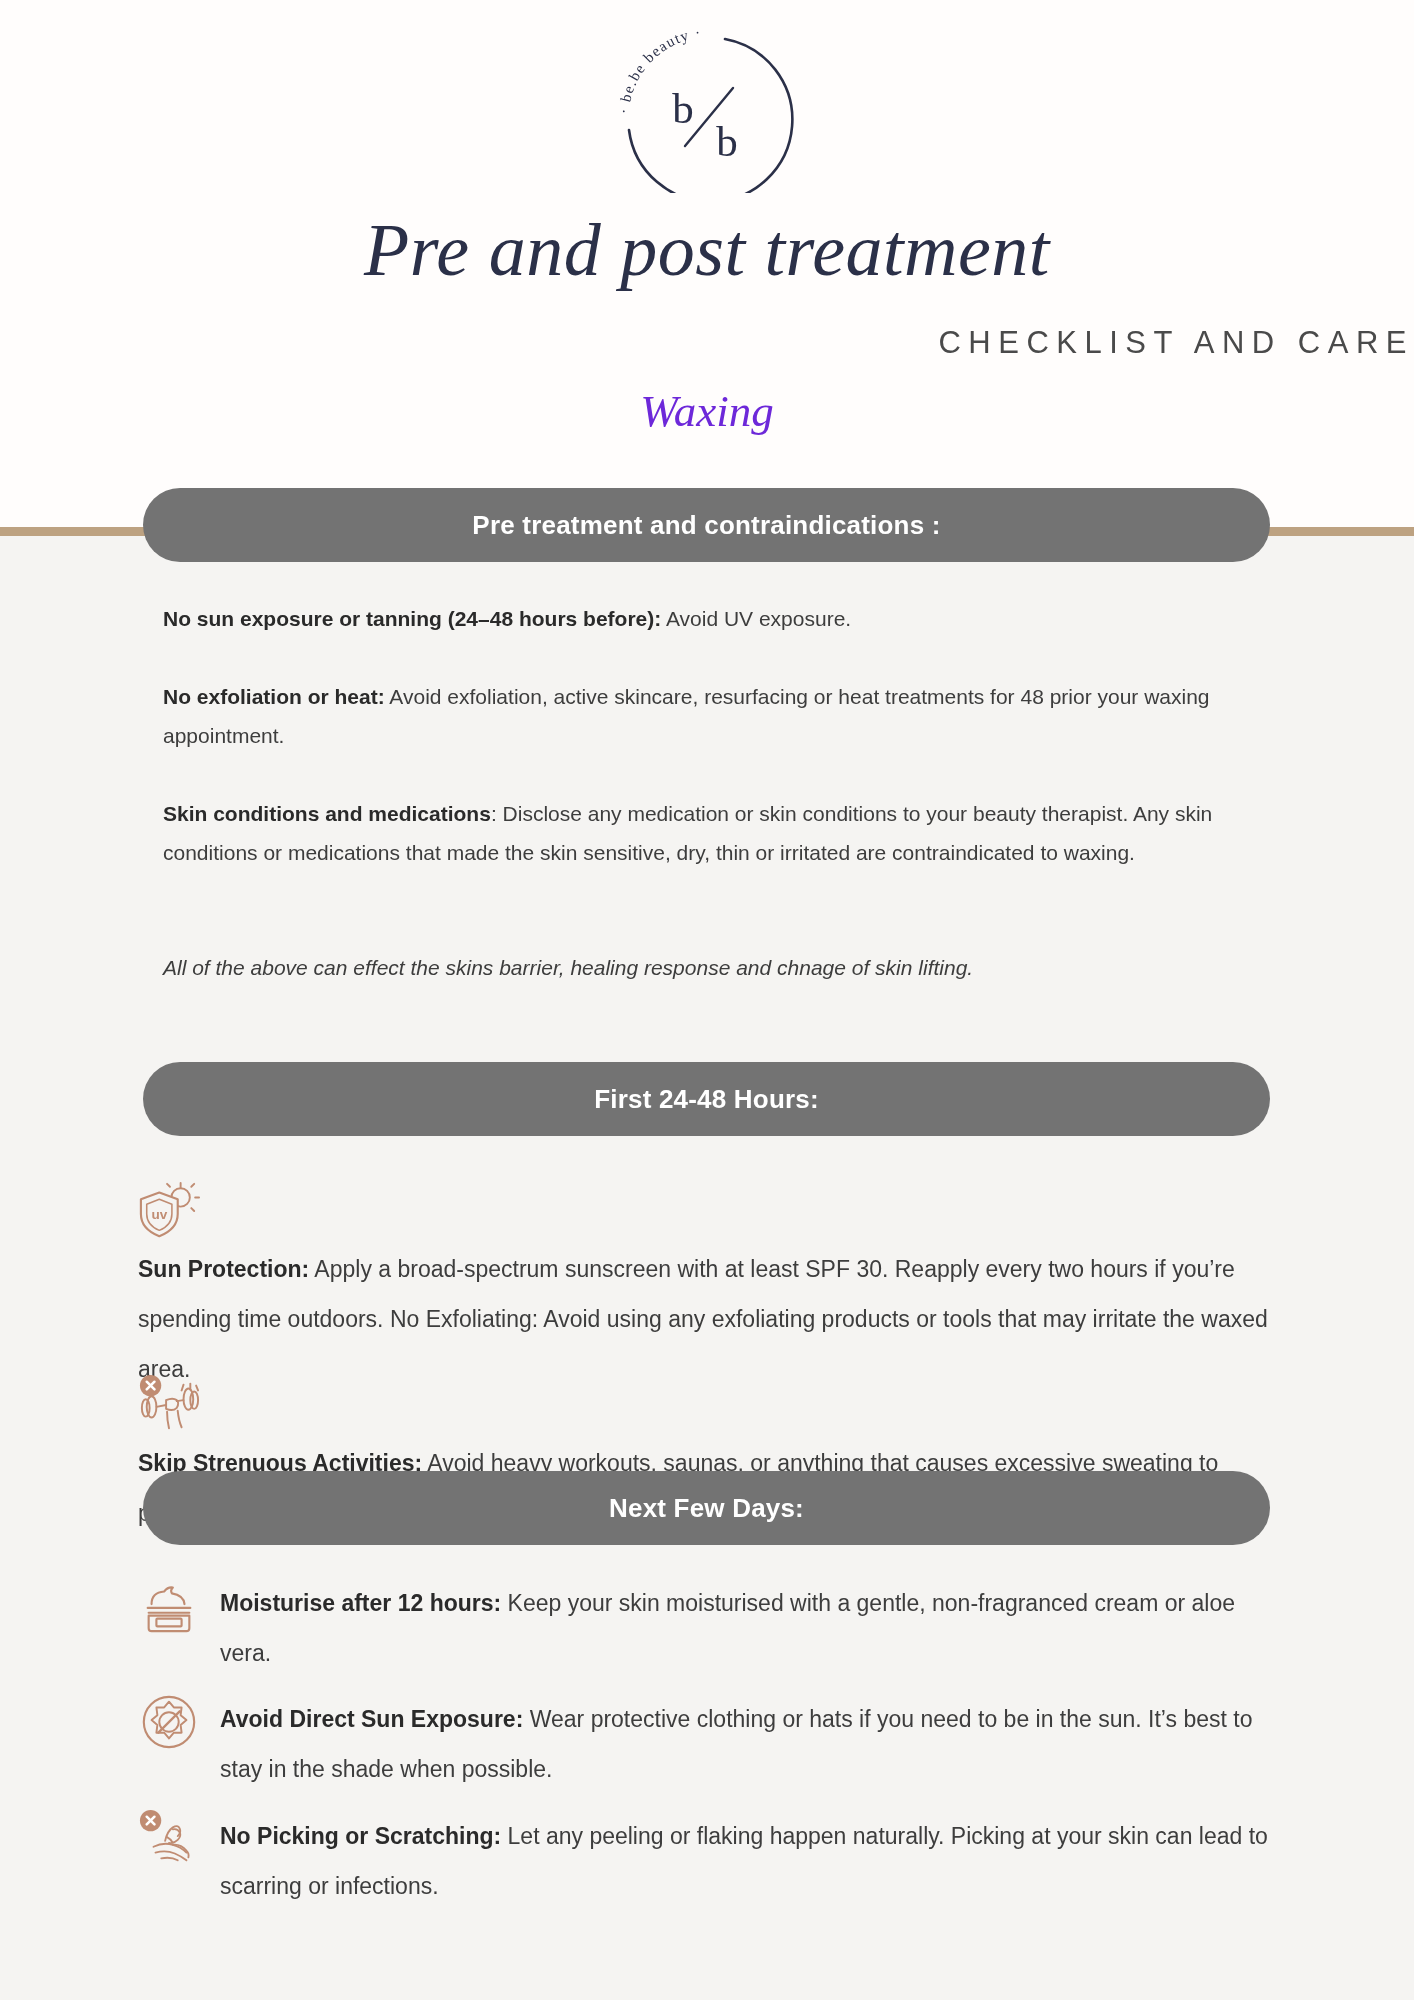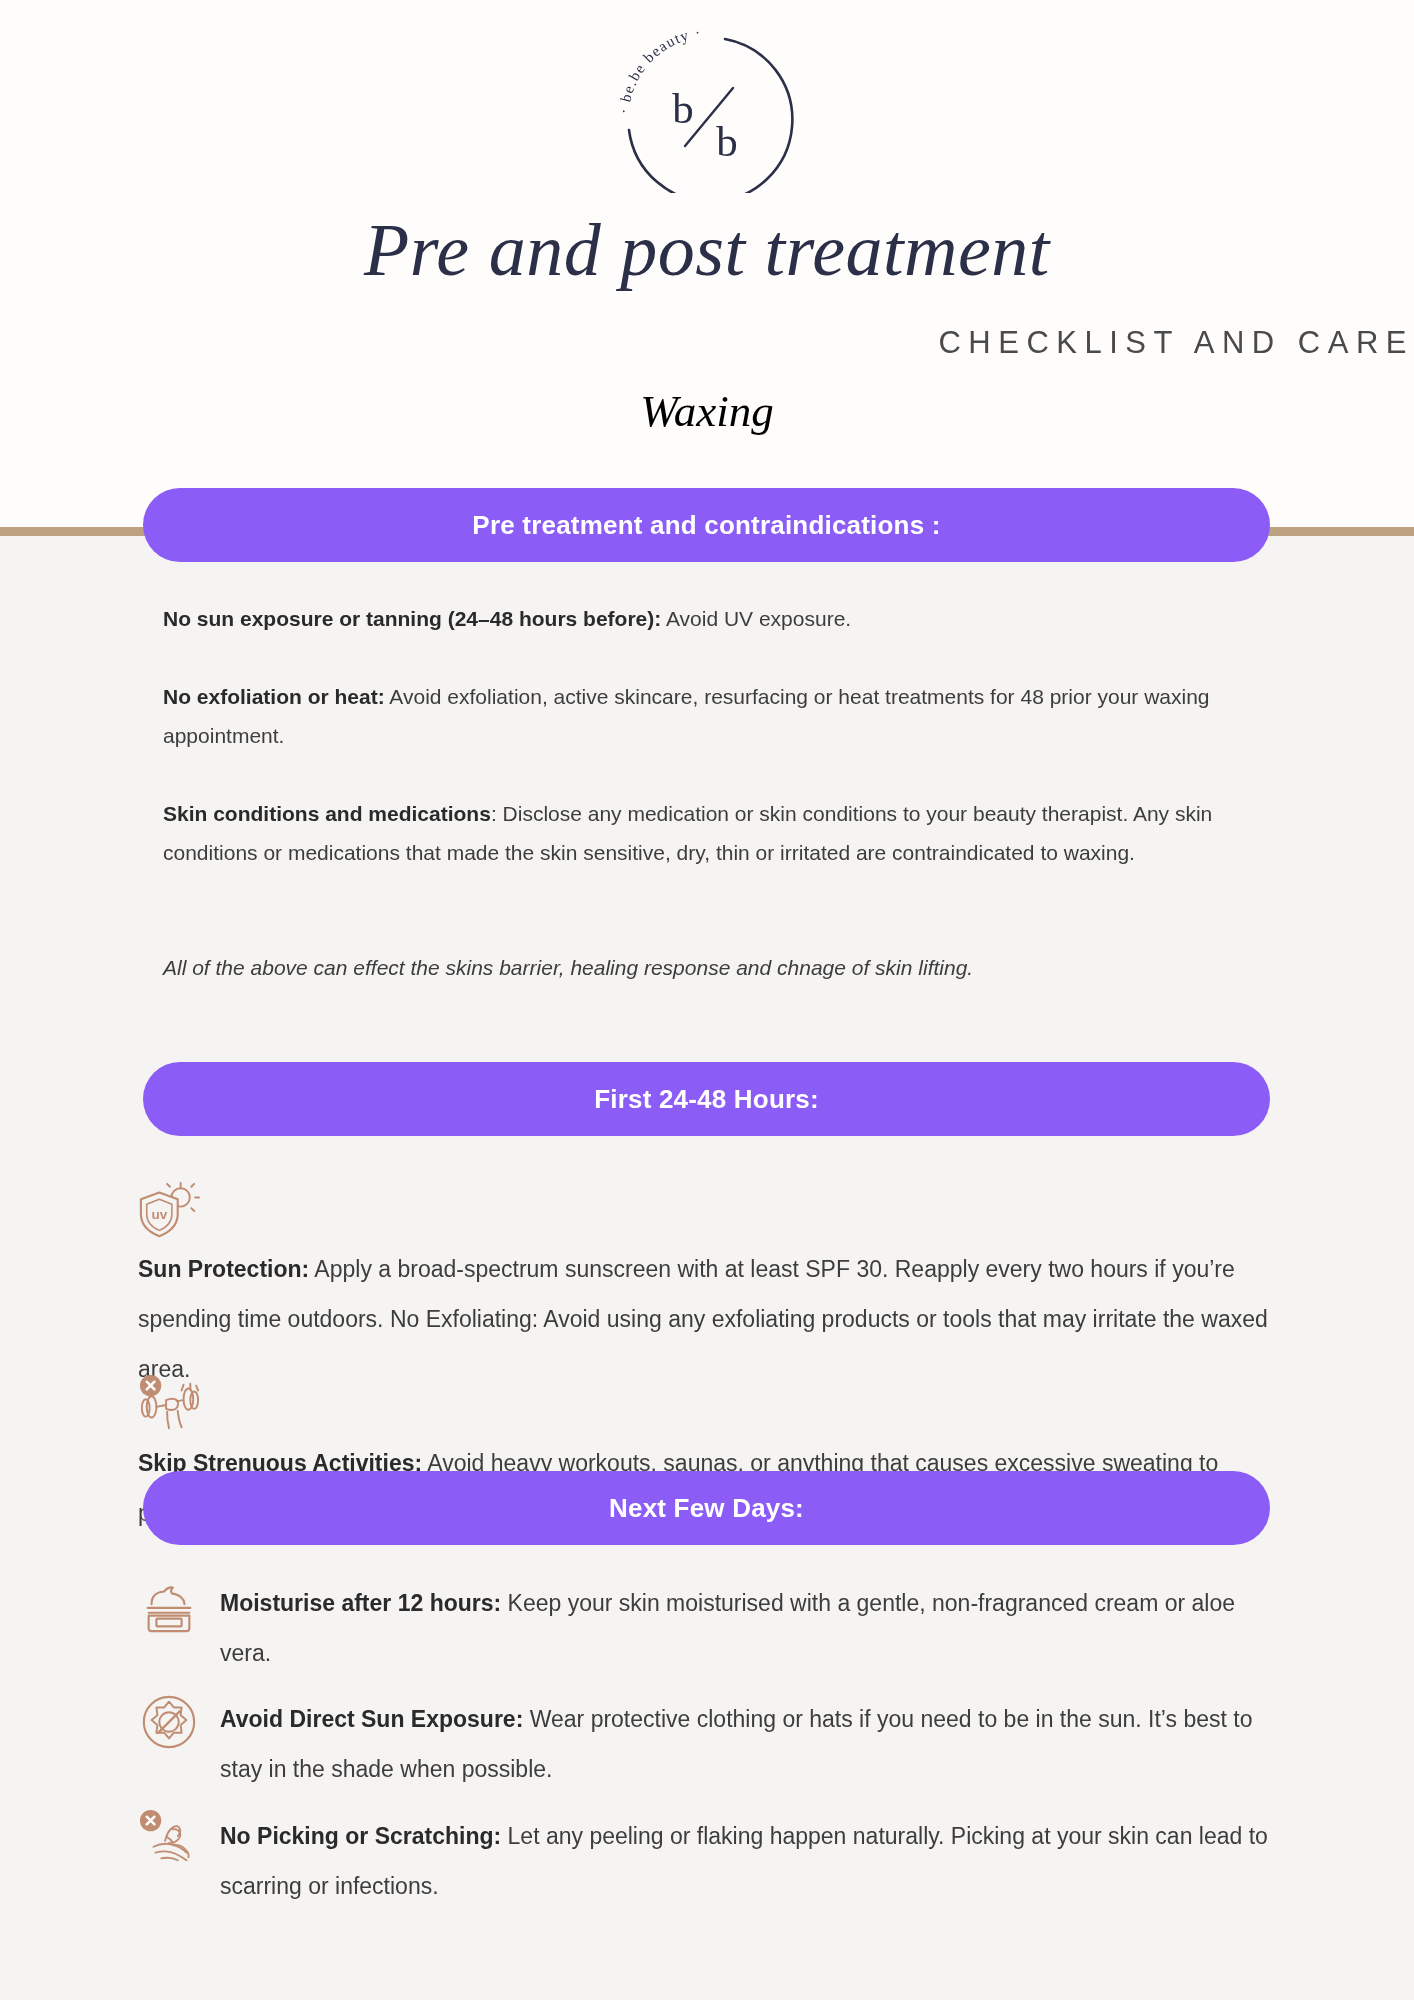--- a/index.html
+++ b/index.html
@@ -76,40 +76,40 @@
     white-space:nowrap;
   }
   .title-service {
     position:absolute;
     top:385px; left:0;
     width:1414px;
     text-align:center;
     font-family:"Liberation Serif", serif;
     font-style:italic;
     font-size:45px;
-    color:#000000;
+    color:#6d28d9;
     white-space:nowrap;
   }
 
   
   .content {
     position:absolute;
     top:533px; left:0;
     width:1414px;
     height:1467px;
     background:#f5f4f2;
   }
 
   
   .banner {
     position:absolute;
     left:143px;
     width:1127px;
     height:74px;
-    background:#8b5cf6;
+    background:#737373;
     border-radius:38px;
     display:flex;
     align-items:center;
     justify-content:center;
     z-index:3;
   }
   .banner-label {
     color:#ffffff;
     font-size:26px;
     font-weight:bold;

